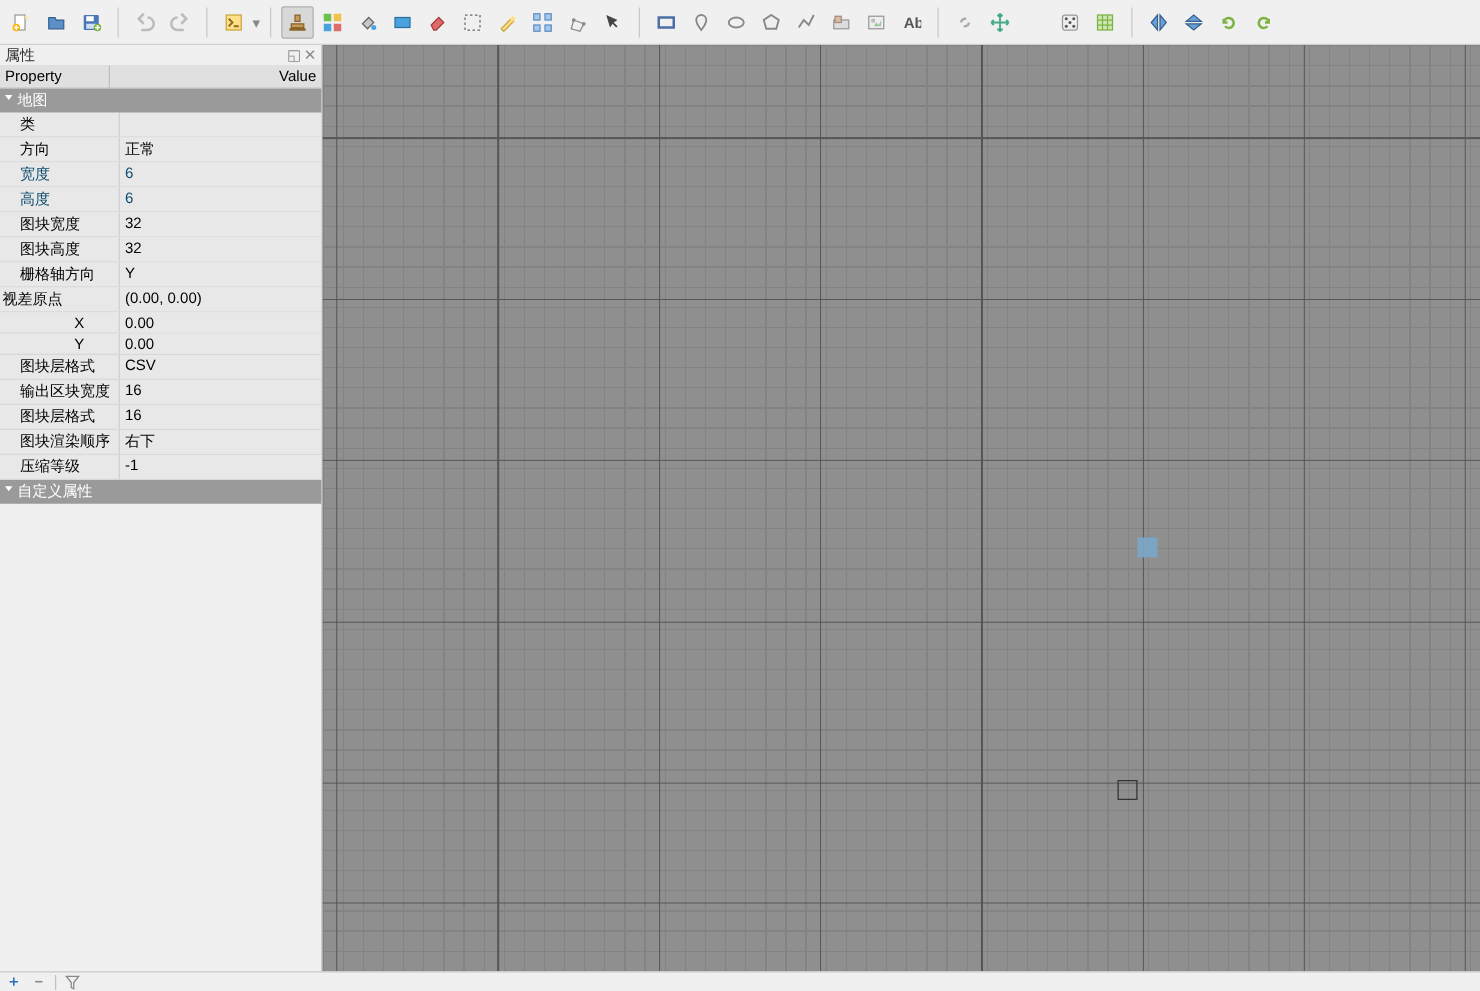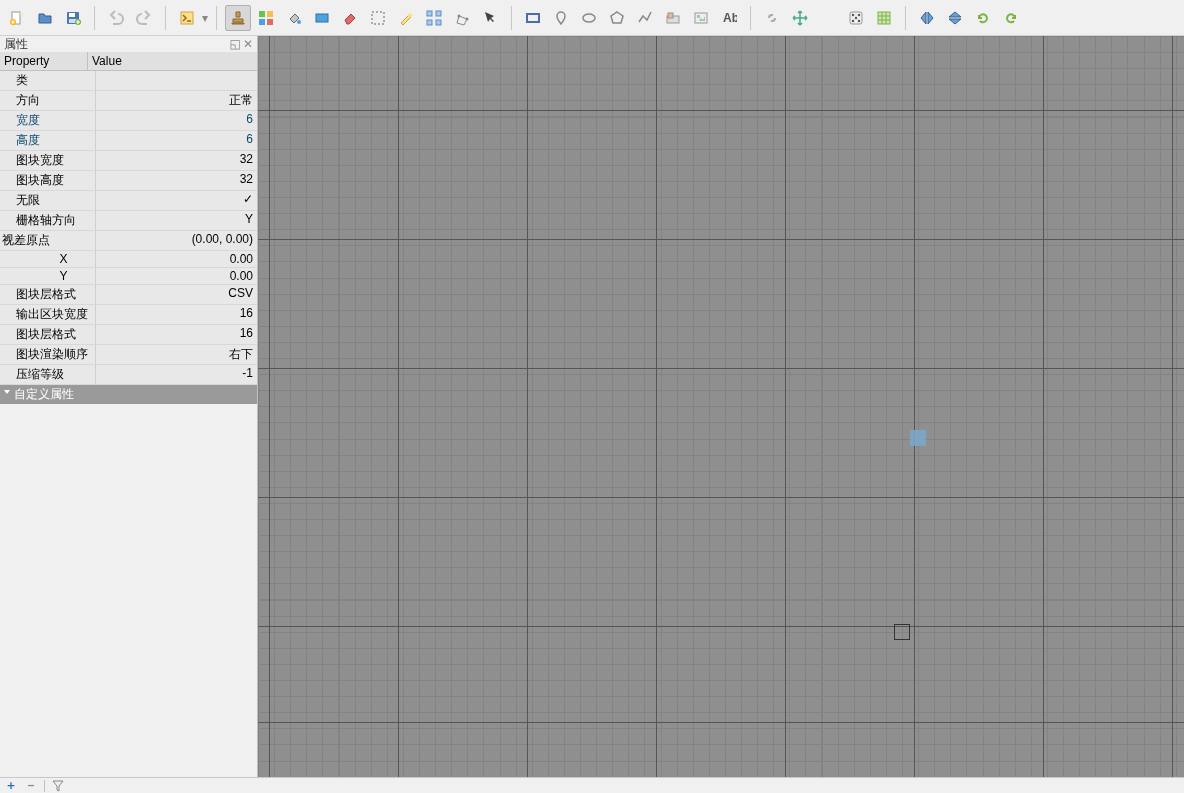--- a/index.html
+++ b/index.html
@@ -14,28 +14,28 @@
 
 .main { flex: 1; display: flex; overflow: hidden; }
 
 .sidebar { width: 258px; background: #f0f0f0; display: flex; flex-direction: column; border-right: 1px solid #c0c0c0; }
 .panel-title { height: 16px; line-height: 16px; padding: 0 4px; font-size: 11px; color: #333; display: flex; justify-content: space-between; align-items: center; }
 .panel-title .ctrls { display: flex; gap: 2px; color: #888; font-size: 10px; }
 
 .prop-head { display: flex; background: #e0e0e0; border-bottom: 1px solid #c0c0c0; }
 .prop-head .col { padding: 2px 4px; }
 .prop-head .col:first-child { width: 88px; border-right: 1px solid #c0c0c0; }
-.prop-head .col:last-child { flex: 1; }
+.prop-head .col:last-child { flex: 1; text-align: right; }
 
 .group-row { background: #9a9a9a; color: #fff; padding: 1px 4px 1px 14px; position: relative; cursor: pointer; }
 .group-row::before { content: ''; position: absolute; left: 4px; top: 5px; border-top: 4px solid #fff; border-left: 3px solid transparent; border-right: 3px solid transparent; }
 
 .prop-row { display: flex; border-bottom: 1px solid #d8d8d8; background: #e8e8e8; }
 .prop-row .name { width: 96px; padding: 1px 4px 1px 16px; border-right: 1px solid #d0d0d0; }
-.prop-row .val { flex: 1; padding: 1px 4px; background: #e8e8e8; text-align: right; }
+.prop-row .val { flex: 1; padding: 1px 4px; background: #e8e8e8; }
 .prop-row.disabled .name, .prop-row.disabled .val { color: #0c4a6e; }
 .sub-group .name { padding-left: 2px; position: relative; }
 .sub-group .name::before { content: ''; position: absolute; left: 4px; top: 5px; border-top: 4px solid #666; border-left: 3px solid transparent; border-right: 3px solid transparent; }
 .sub-group.collapsed .name::before { border-left: 4px solid #666; border-top: 3px solid transparent; border-bottom: 3px solid transparent; border-right: none; left: 5px; top: 4px; }
 .indent .name { padding-left: 36px; }
 
 .canvas-area { flex: 1; background: #8f8f8f; position: relative; overflow: hidden; }
 .grid-fine { position:absolute; inset:0;
   background-image:
     repeating-linear-gradient(to right, #7a7a7a 0 1px, transparent 1px 16.1px),
@@ -267,20 +267,21 @@
       <span class="ctrls">
         <span>◱</span>
         <span>✕</span>
       </span>
     </div>
     <div class="prop-head">
       <div class="col">Property</div>
       <div class="col">Value</div>
     </div>
     <div>
+      <div class="group-row">地图</div>
       <div id="group0">
           <div class="prop-row">
             <div class="name">类</div>
             <div class="val"></div>
           </div>
           <div class="prop-row">
             <div class="name">方向</div>
             <div class="val">正常</div>
           </div>
           <div class="prop-row disabled">
@@ -291,24 +292,20 @@
             <div class="name">高度</div>
             <div class="val">6</div>
           </div>
           <div class="prop-row">
             <div class="name">图块宽度</div>
             <div class="val">32</div>
           </div>
           <div class="prop-row">
             <div class="name">图块高度</div>
             <div class="val">32</div>
-          </div>
-          <div class="prop-row">
-            <div class="name">无限</div>
-            <div class="val">✓</div>
           </div>
           <div class="prop-row">
             <div class="name">栅格轴方向</div>
             <div class="val">Y</div>
           </div>
           <div class="prop-row sub-group">
             <div class="name">视差原点</div>
             <div class="val">(0.00, 0.00)</div>
           </div>
           <div class="prop-row indent">

